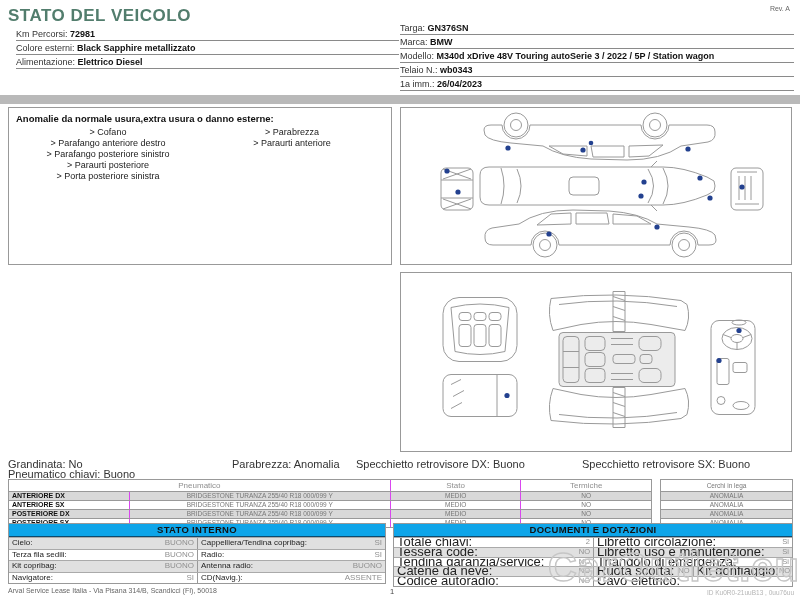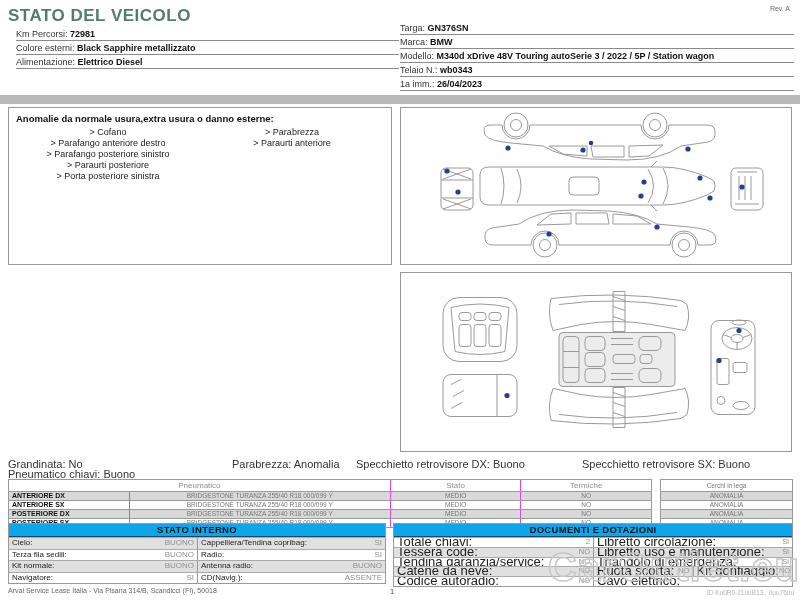--- a/index.html
+++ b/index.html
@@ -339,21 +339,21 @@
           <span class="lb">Terza fila sedili:</span>
           <span class="vl">BUONO</span>
         </div>
       <div class="bcell w50">
           <span class="lb">Radio:</span>
           <span class="vl">SI</span>
         </div>
     </div>
     <div class="brow gray-l">
       <div class="bcell w50">
-          <span class="lb">Kit normale:</span>
+          <span class="lb">Kit copribag:</span>
           <span class="vl">BUONO</span>
         </div>
       <div class="bcell w50">
           <span class="lb">Antenna radio:</span>
           <span class="vl">BUONO</span>
         </div>
     </div>
     <div class="brow">
       <div class="bcell w50">
           <span class="lb">Navigatore:</span>

